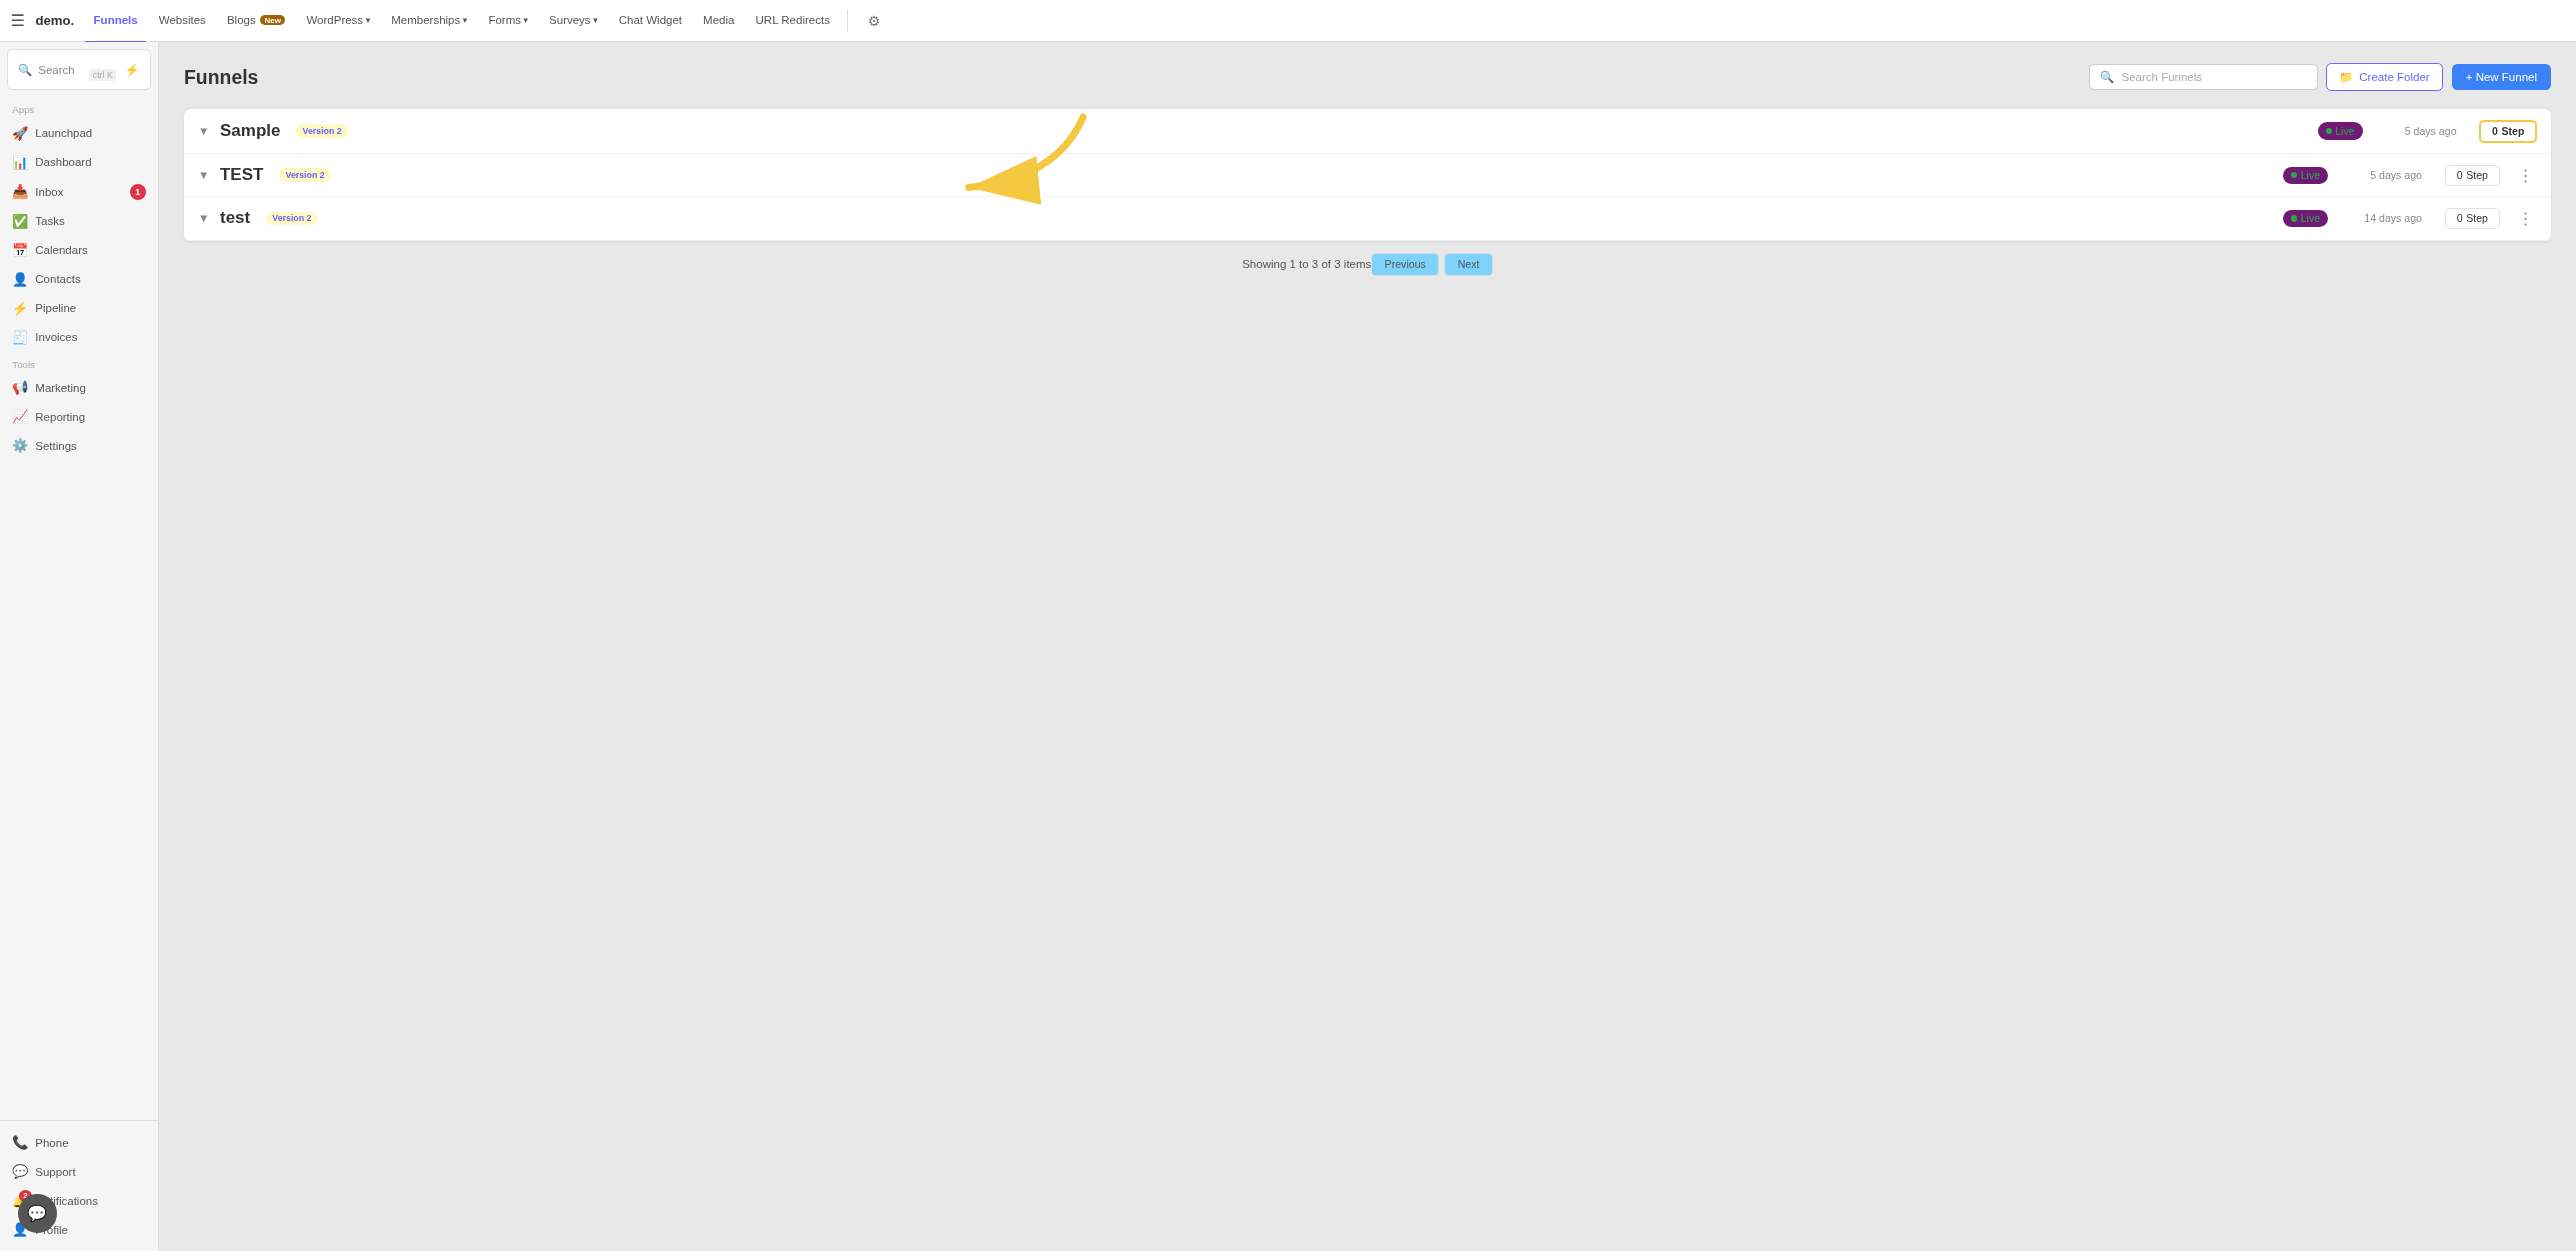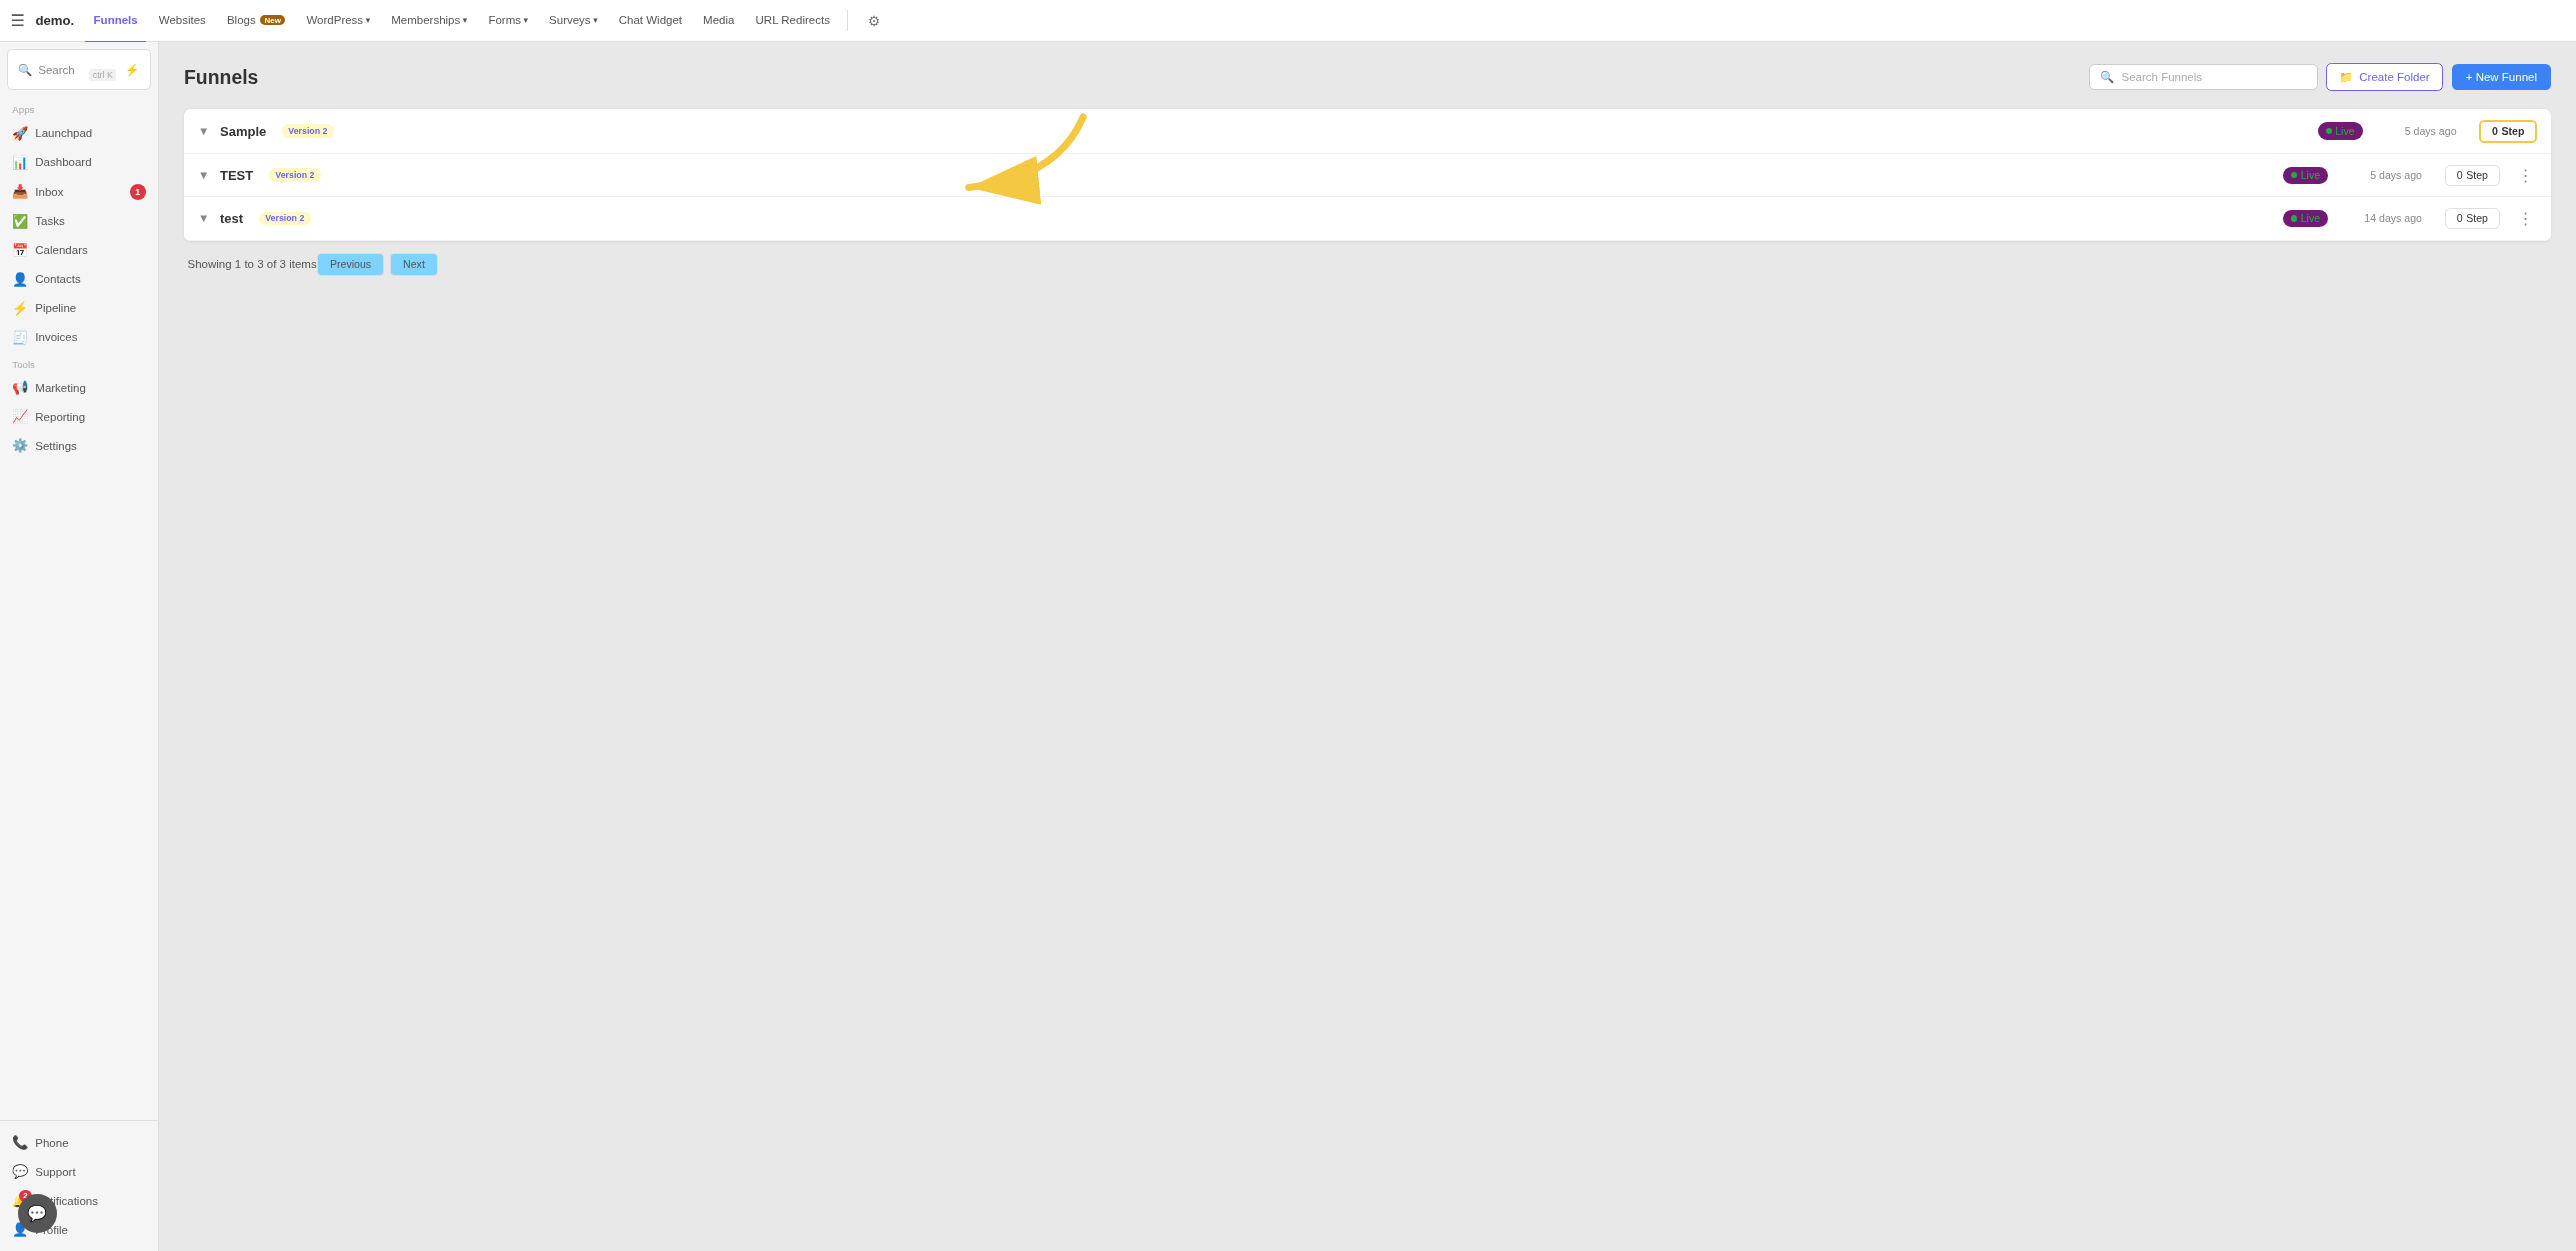--- a/index.html
+++ b/index.html
@@ -88,21 +88,21 @@
       cursor: pointer; font-weight: 500;
     }
 
     
     .funnel-table { width: 100%; background: #fff; border-radius: 7px; overflow: hidden; box-shadow: 0 0.9px 2.6px rgba(0,0,0,0.08); }
     .funnel-row {
       display: flex; align-items: center; border-bottom: 0.9px solid #f0f0f0;
       padding: 10.6px 14px; gap: 10.6px; background: #fff;
     }
     .funnel-filter-icon { color: #888; font-size: 11.5px; }
-    .funnel-name { font-size: 13px; font-weight: 600; color: #333; }
+    .funnel-name { font-size: 17px; font-weight: 600; color: #333; }
     .version-badge {
       background: #fef9c3; color: #6c63ff; font-size: 8.8px; font-weight: 600;
       padding: 1.8px 6.2px; border-radius: 8.8px; margin-left: 5.3px;
     }
     .spacer { flex: 1; }
     .status-live {
       display: flex; align-items: center; gap: 3.5px; font-size: 10.6px; color: #28a745;
       background: #701a75; border-radius: 10.6px; padding: 2.6px 8px;
     }
     .status-dot { width: 6.2px; height: 6.2px; border-radius: 50%; background: #28a745; }
@@ -115,21 +115,21 @@
     }
     .step-btn.highlighted { border: 2.2px solid #f5c842; background: #fff; }
     .step-btn-plain {
       display: flex; align-items: center; gap: 3.5px; border: 0.9px solid #e0e0e0;
       background: #fff; color: #333; border-radius: 5.3px; padding: 3.5px 10.6px;
       font-size: 10.6px; cursor: pointer; margin-left: 12.3px; min-width: 55px;
       justify-content: center;
     }
     .three-dots { font-size: 16px; color: #888; cursor: pointer; padding: 0 3.5px; margin-left: 3.5px; }
 
-    .pagination-row { display: flex; justify-content: flex-start; align-items: center; padding: 12.3px 3.5px 0; font-size: 11.5px; color: #555; }
+    .pagination-row { display: flex; justify-content: center; align-items: center; padding: 12.3px 3.5px 0; font-size: 11.5px; color: #555; }
     .pagination-btns { display: flex; gap: 5.3px; }
     .pagination-btn { border: 0.9px solid #ddd; background: #7dd3fc; border-radius: 4.4px; padding: 4.4px 12.3px; font-size: 10.6px; cursor: pointer; color: #555; }
 
     
     .content-wrapper { position: relative; flex: 1; overflow: hidden; display: flex; flex-direction: column; }
   </style>
 </head>
 <body>
 
 <nav class="top-nav">

